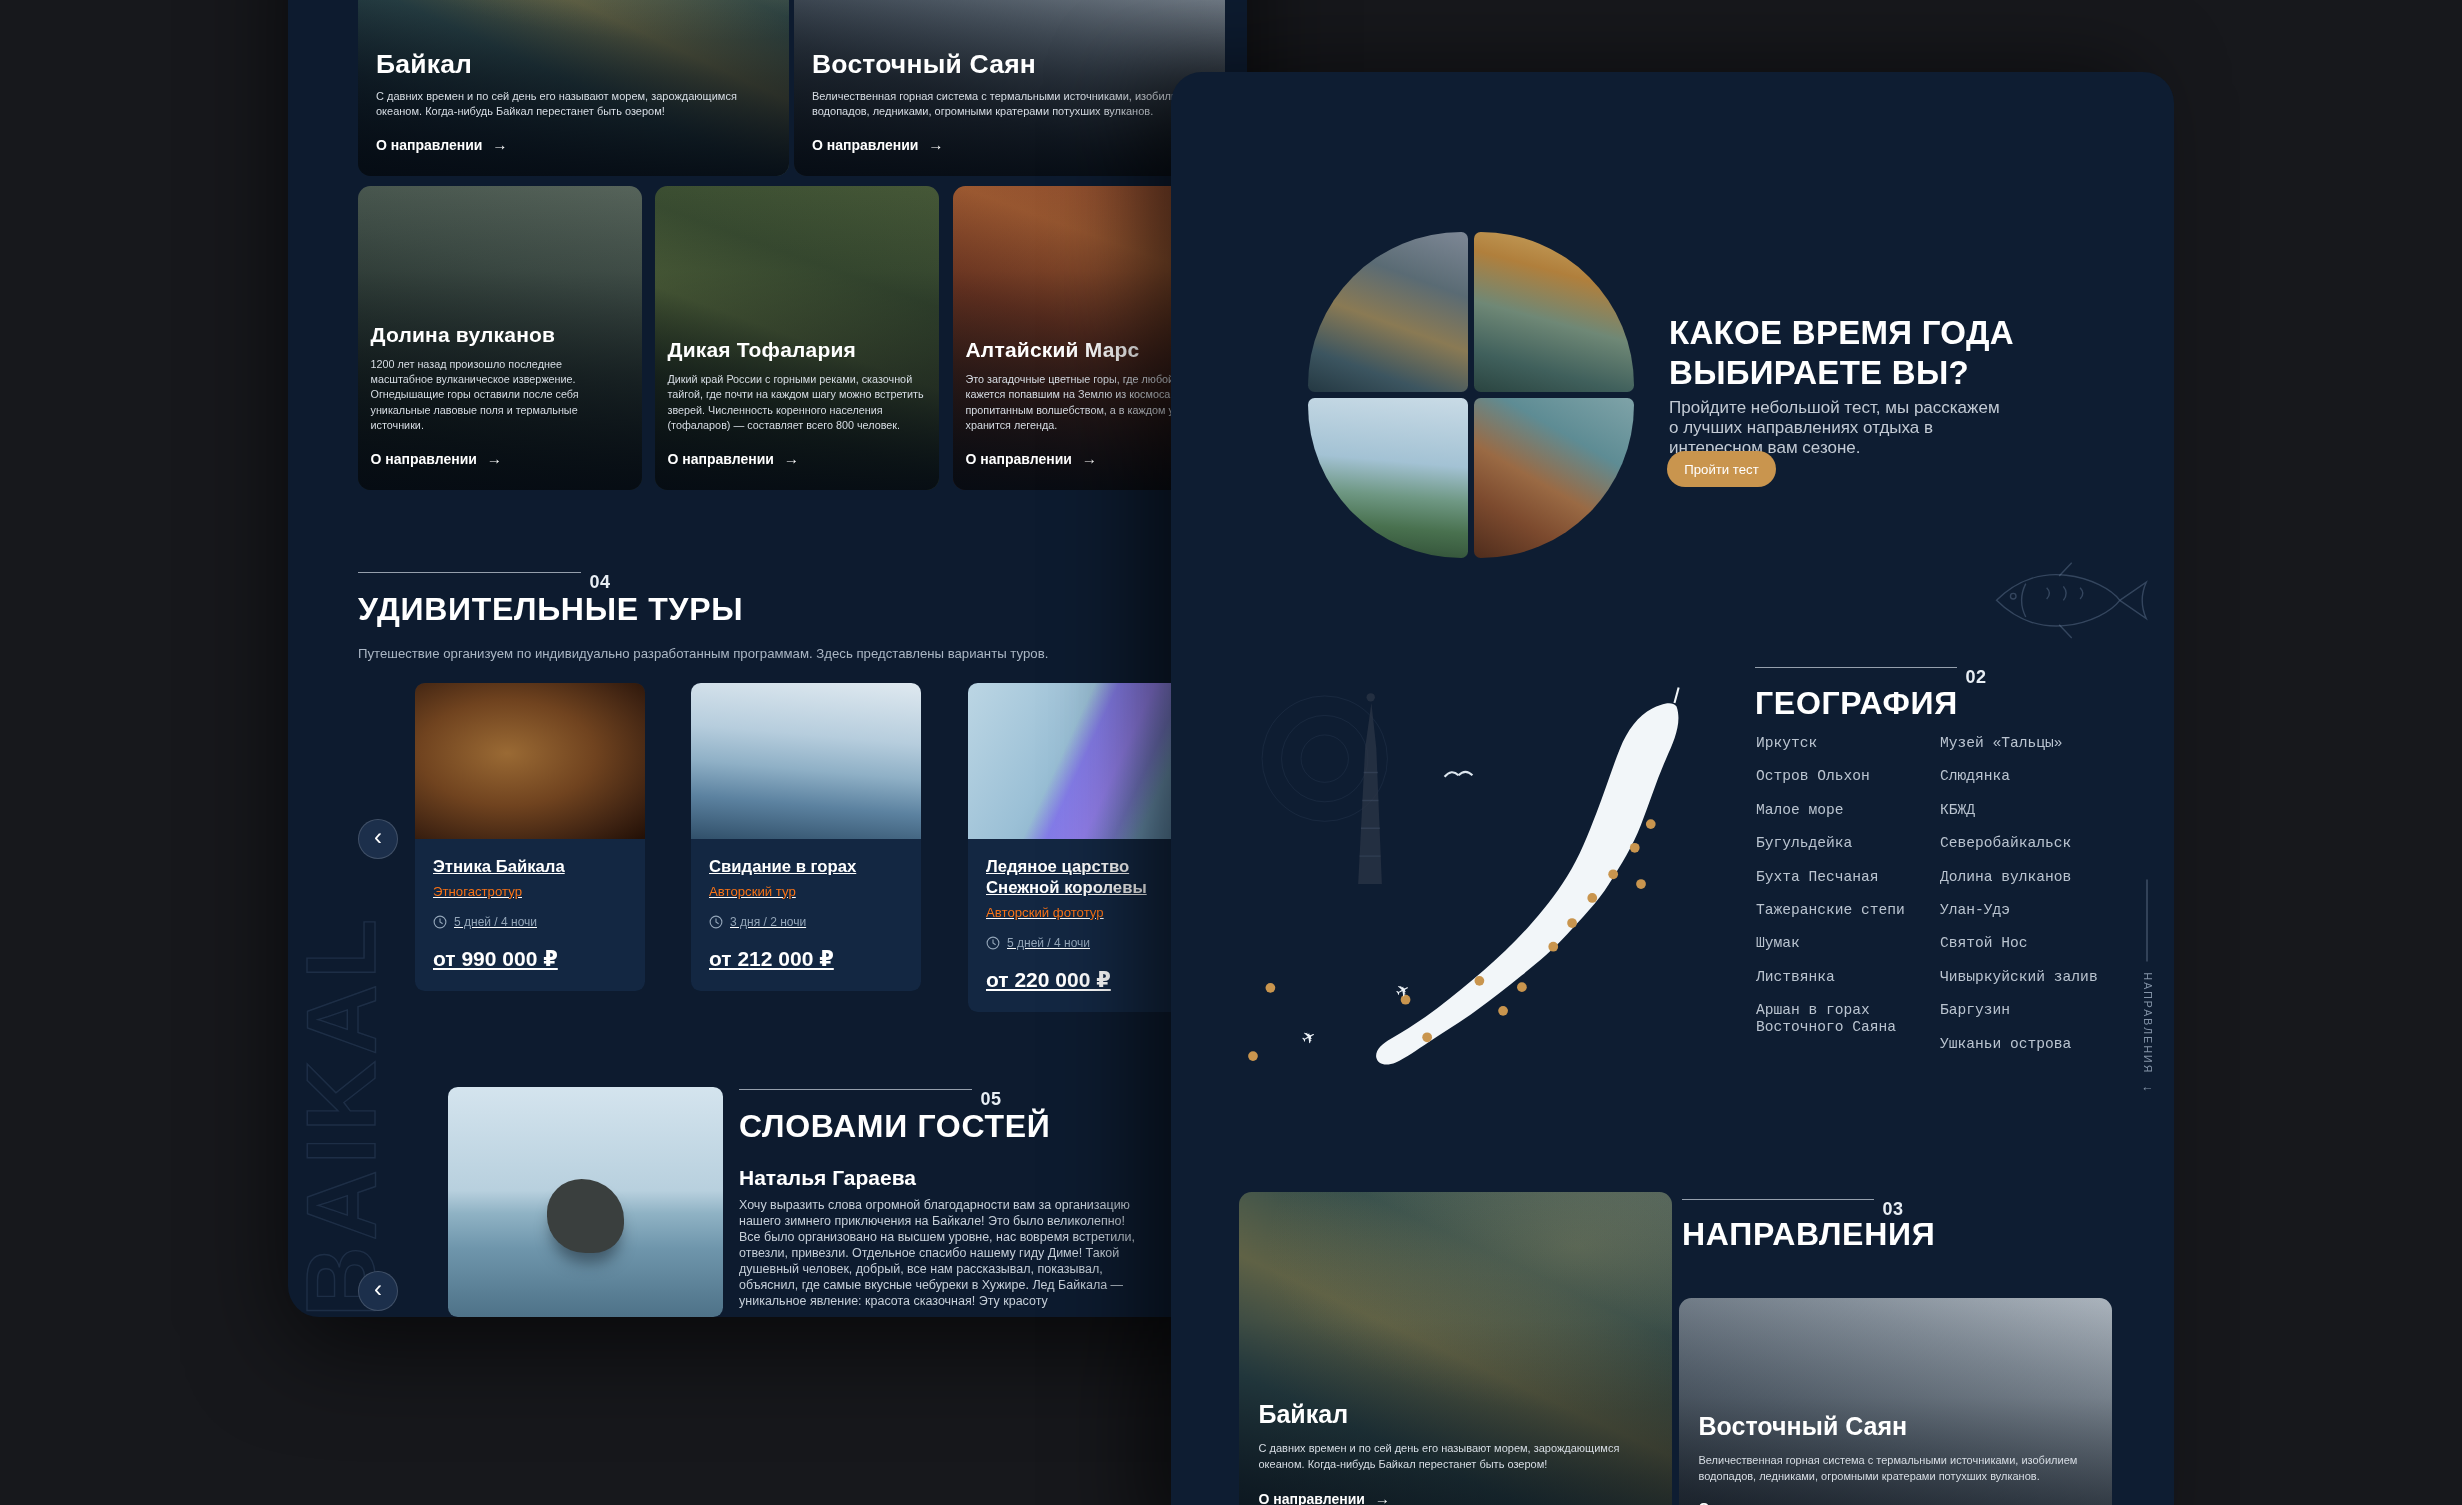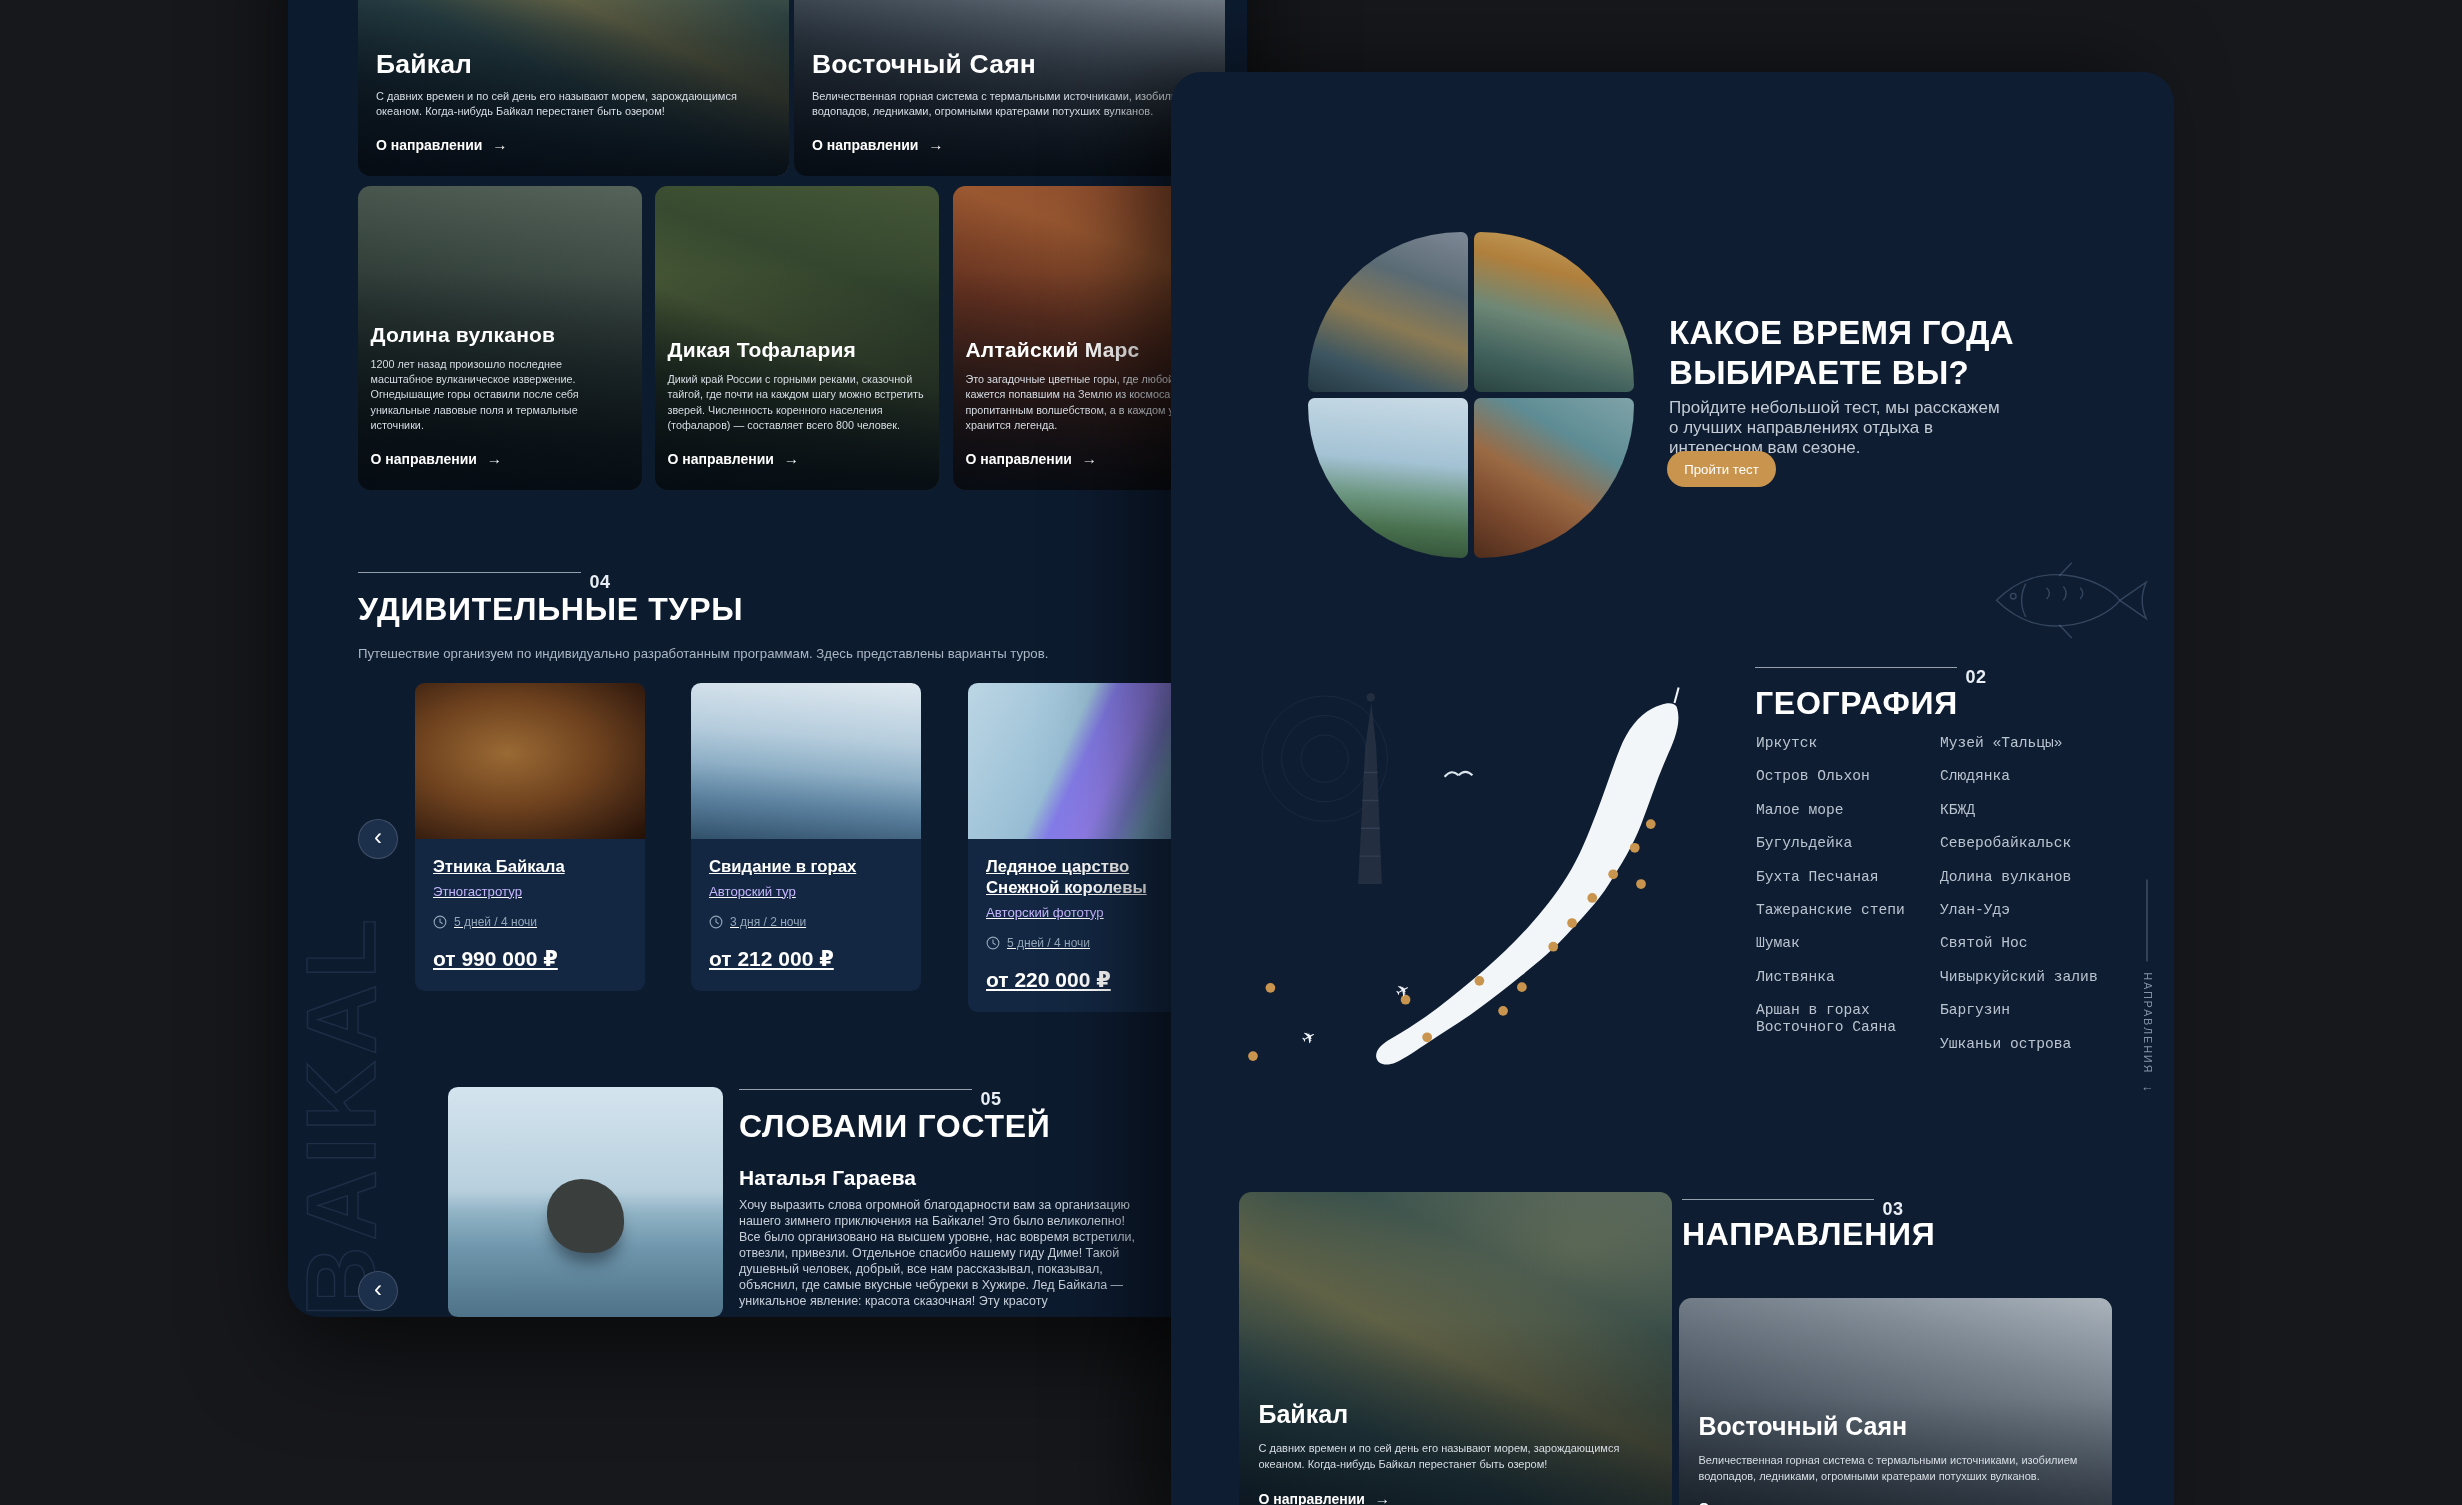--- a/index.html
+++ b/index.html
@@ -48,21 +48,21 @@
   .sec-line{height:1.4px;background:rgba(222,231,240,.65);}
   .sec-num{font-size:18px;font-weight:bold;color:#e8eef4;letter-spacing:0.7px;}
   .sec-title{position:absolute;margin:0;font-size:32px;font-weight:bold;letter-spacing:0.7px;}
   .sec-sub{position:absolute;margin:0;font-size:13.2px;color:#aab6c4;}
 
   
   .tour-card{position:absolute;width:230px;border-radius:9.8px;overflow:hidden;background:#132742;cursor:pointer;}
   .tour-photo{height:156px;}
   .tour-body{padding:16.7px 18px 19.5px;text-decoration:underline;}
   .tour-body h3{margin:0;font-size:16.7px;font-weight:bold;line-height:21px;}
-  .tour-type{margin:7px 0 0;font-size:13.2px;color:#c4b5fd;}
+  .tour-type{margin:7px 0 0;font-size:13.2px;color:#f97316;}
   .tour-dur{display:flex;align-items:center;gap:7px;margin-top:16.7px;color:#93a5b8;font-size:12px;}
   .tour-price{margin-top:18px;font-size:21px;font-weight:bold;}
 
   .circle-btn{position:absolute;width:40px;height:40px;border-radius:50%;background:#1c2f4b;
     border:0.7px solid rgba(255,255,255,.16);display:flex;align-items:center;justify-content:center;
     color:#fff;font-size:24px;line-height:1;cursor:pointer;padding-bottom:4.2px;box-sizing:border-box;}
 
   .watermark{position:absolute;writing-mode:vertical-rl;transform:rotate(180deg);
     font-size:98px;font-weight:900;letter-spacing:5.6px;color:transparent;
     -webkit-text-stroke:1.4px rgba(120,150,190,.16);}

